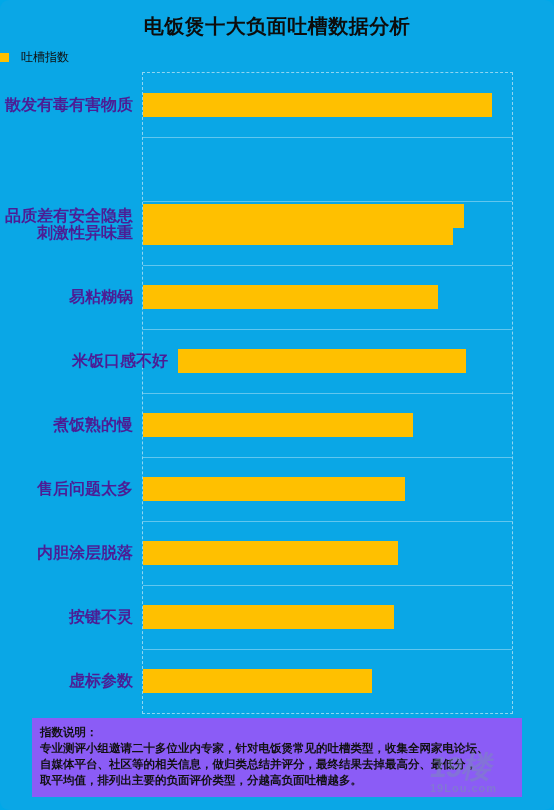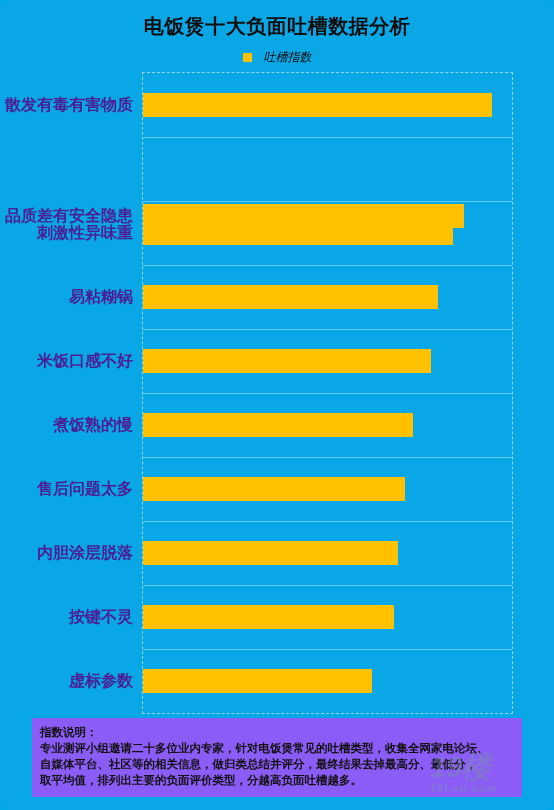--- a/index.html
+++ b/index.html
@@ -35,24 +35,23 @@
     letter-spacing: 0.5px;
     white-space: nowrap;
   }
   
   .legend {
     position: absolute;
     left: 0;
     top: 51px;
     width: 554px;
     display: flex;
-    justify-content: center;
+    justify-content: flex-start;
     align-items: center;
     gap: 12px;
-    font-style: italic;
   }
   .legend-swatch {
     width: 9px;
     height: 9px;
     background: #ffc000;
     display: block;
   }
   .legend-label {
     font-size: 12px;
     color: #101010;
@@ -176,21 +175,21 @@
           <div class="bar" style="width: 321.03px; background: rgb(255, 192, 0);"></div>
         </div>
         <div class="cat-row" style="top: 148px; height: 24px;">
           <div class="cat-label">刺激性异味重</div>
           <div class="bar" style="width: 309.96px; background: rgb(255, 192, 0);"></div>
         </div>
         <div class="cat-row" style="top: 212px; height: 24px;">
           <div class="cat-label">易粘糊锅</div>
           <div class="bar" style="width: 295.2px; background: rgb(255, 192, 0);"></div>
         </div>
-        <div class="cat-row" style="top: 276px; height: 24px;">
+        <div class="cat-row" style="top: 276px; height: 24px; margin-left: 35px;">
           <div class="cat-label">米饭口感不好</div>
           <div class="bar" style="width: 287.82px; background: rgb(255, 192, 0);"></div>
         </div>
         <div class="cat-row" style="top: 340px; height: 24px;">
           <div class="cat-label">煮饭熟的慢</div>
           <div class="bar" style="width: 270.108px; background: rgb(255, 192, 0);"></div>
         </div>
         <div class="cat-row" style="top: 404px; height: 24px; text-align: center;">
           <div class="cat-label">售后问题太多</div>
           <div class="bar" style="width: 261.99px; background: rgb(255, 192, 0);"></div>

